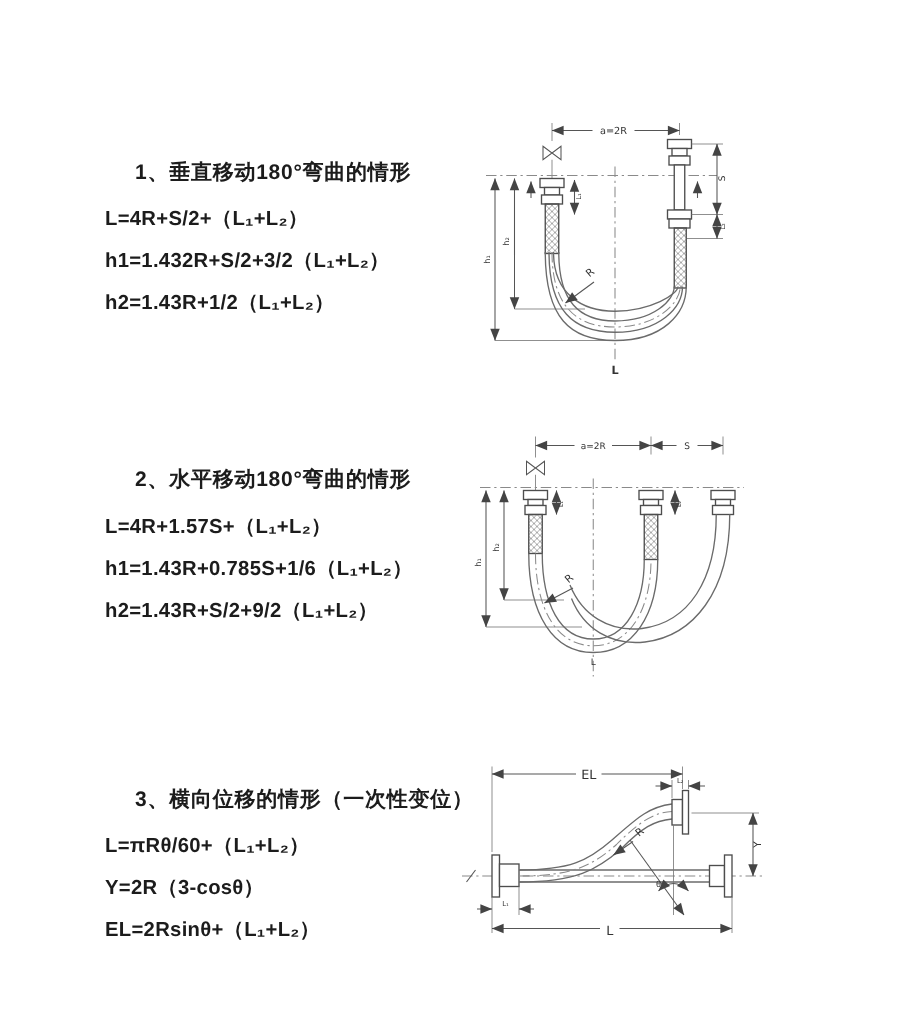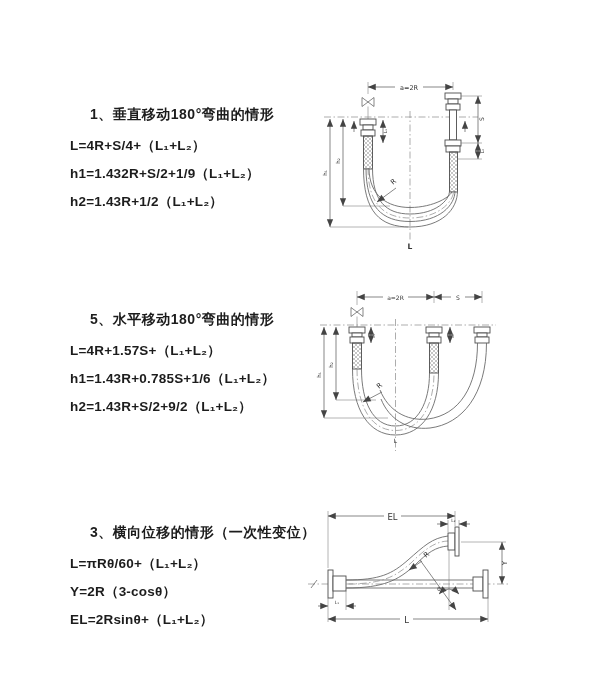--- a/index.html
+++ b/index.html
@@ -29,22 +29,22 @@
   .ext{stroke:#777;stroke-width:0.55;fill:none;}
 </style>
 </head>
 <body>
 
 <div class="page">
 
 
   <div class="section" id="sec1">
     <div class="sec-heading">1、垂直移动180°弯曲的情形</div>
-    <div class="formula f0">L=4R+S/4+（L₁+L₂）</div>
-    <div class="formula f1">h1=1.432R+S/2+1/9（L₁+L₂）</div>
+    <div class="formula f0">L=4R+S/2+（L₁+L₂）</div>
+    <div class="formula f1">h1=1.432R+S/2+3/2（L₁+L₂）</div>
     <div class="formula f2">h2=1.43R+1/2（L₁+L₂）</div>
   </div>
 
   <div class="diagram" id="dia1">
   <svg width="270" height="185" viewBox="0 0 270 185">
     <defs>
       <marker id="ar1" viewBox="0 0 8 8" markerWidth="9" markerHeight="9" refX="7.4" refY="4" orient="auto-start-reverse" markerUnits="userSpaceOnUse">
         <path d="M0.5,1.2 L7.5,4 L0.5,6.8 Z" fill="#444"></path>
       </marker>
       <pattern id="xh1" width="4" height="4" patternUnits="userSpaceOnUse">
@@ -107,21 +107,21 @@
     <path class="hose" d="M59,93 C59,121 78,132.5 100,132.5 C124,132.5 142,121 142,116"></path>
 
     <text x="83" y="110" font-size="7" transform="rotate(-40,83,110)">R</text>
     <line class="thin" x1="86" y1="113" x2="67" y2="127" marker-end="url(#ar1)"></line>
 
     <text x="100" y="174" font-size="7.5" font-weight="bold" text-anchor="middle">L</text>
   </svg>
   </div>
 
   <div class="section" id="sec2">
-    <div class="sec-heading">5、水平移动180°弯曲的情形</div>
+    <div class="sec-heading">2、水平移动180°弯曲的情形</div>
     <div class="formula f0">L=4R+1.57S+（L₁+L₂）</div>
     <div class="formula f1">h1=1.43R+0.785S+1/6（L₁+L₂）</div>
     <div class="formula f2">h2=1.43R+S/2+9/2（L₁+L₂）</div>
   </div>
 
   <div class="diagram" id="dia2">
   <svg width="270" height="180" viewBox="0 0 270 180">
     <defs>
       <marker id="ar2" viewBox="0 0 8 8" markerWidth="9" markerHeight="9" refX="7.4" refY="4" orient="auto-start-reverse" markerUnits="userSpaceOnUse">
         <path d="M0.5,1.2 L7.5,4 L0.5,6.8 Z" fill="#444"></path>

